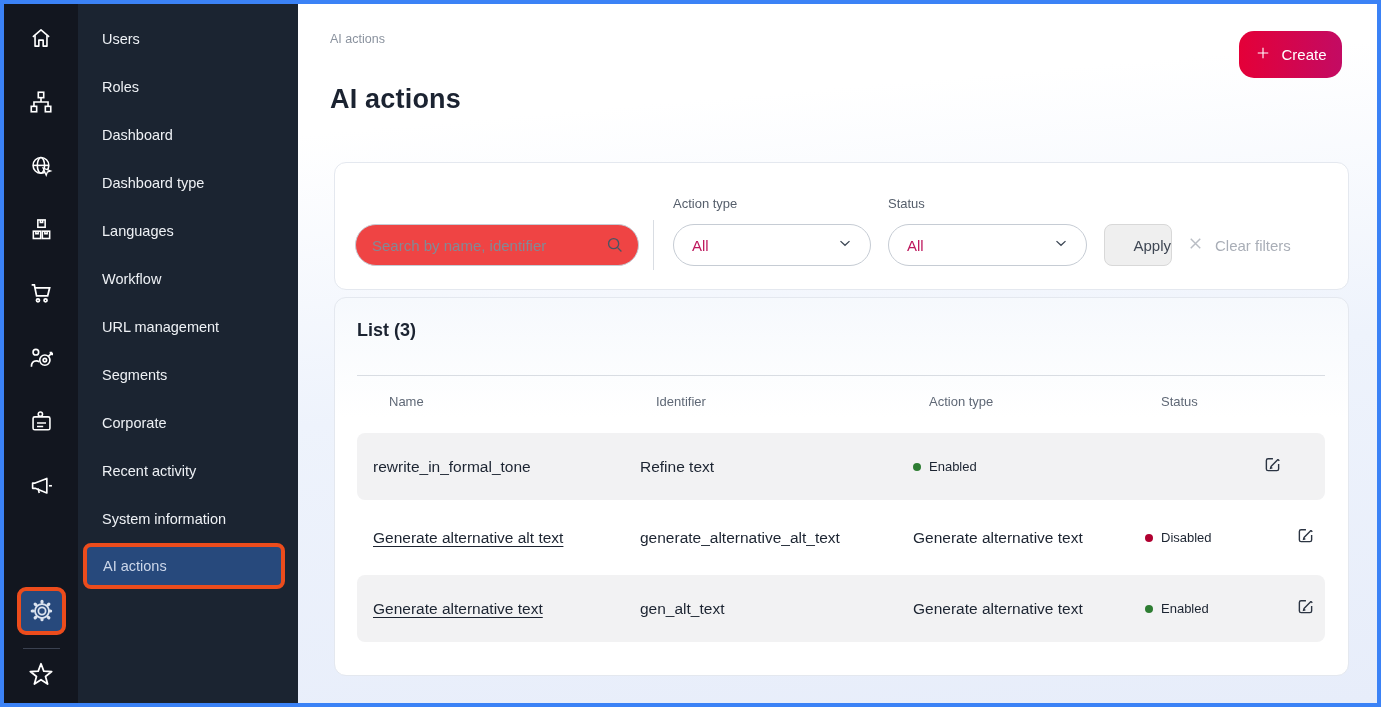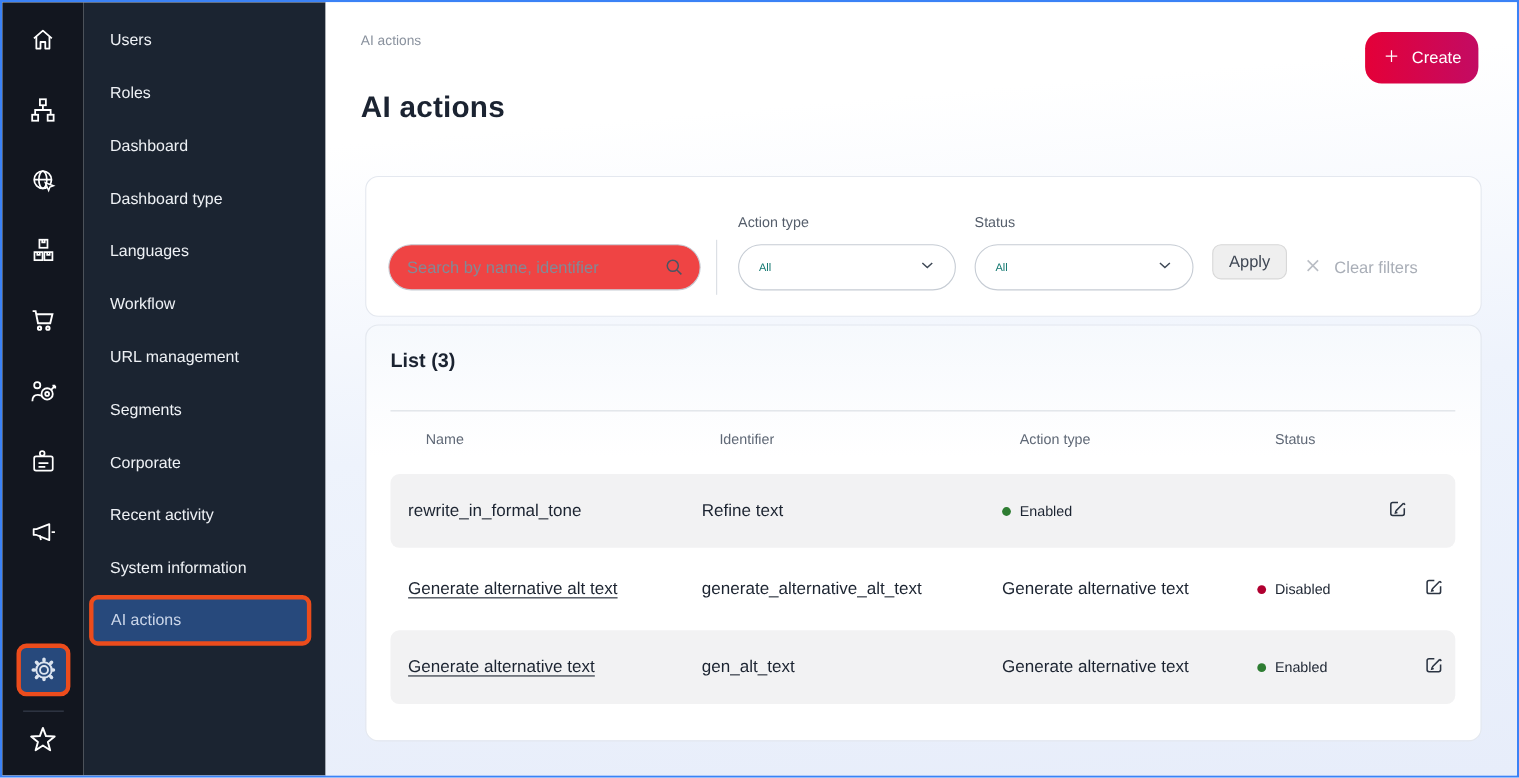--- a/index.html
+++ b/index.html
@@ -1,18 +1,18 @@
 <!DOCTYPE html>
 <html><head>
 <meta charset="utf-8">
 <style>
   * { margin:0; padding:0; box-sizing:border-box; }
   html,body { width:1381px; height:707px; }
   body { font-family:"Liberation Sans","DejaVu Sans",sans-serif; }
-  .screen { position:relative; width:1381px; height:707px; border:2px solid #3b82f6; overflow:hidden; background:#fff; }
+  .screen { position:relative; width:1381px; height:707px; border:4px solid #3b82f6; overflow:hidden; background:#fff; }
 
   
   .rail { position:absolute; left:0; top:0; width:74px; height:100%; background:#12161f; }
   .rail .rail-icon { position:absolute; left:50%; transform:translate(-50%,-50%); width:34px; height:34px; display:flex; align-items:center; justify-content:center; cursor:pointer; }
   .rail svg { display:block; }
   .gear-tile { position:absolute; left:13px; top:583px; width:49px; height:48px; background:#27497c; border:4px solid #ec4c1c; border-radius:9px; display:flex; align-items:center; justify-content:center; cursor:pointer; }
   .rail-divider { position:absolute; left:19px; top:644px; width:37px; height:1px; background:#3a4150; }
 
   
   .menu { position:absolute; left:74px; top:0; width:220px; height:100%; background:#1b2431; padding-top:11px; }
@@ -35,23 +35,23 @@
   
   .search-wrap { position:absolute; left:20px; top:61px; width:284px; height:42px; }
   .search-input { width:100%; height:100%; border:1px solid #c6ccd4; border-radius:21px; padding:0 40px 0 16px;
                   font-size:15px; color:#1c2431; font-family:inherit; background:#ef4444; }
   .search-input::placeholder { color:#828a96; }
   .search-icon { position:absolute; right:13px; top:10px; }
   .v-divider { position:absolute; left:318px; top:57px; width:1px; height:50px; background:#d9dde3; }
   .field-label { position:absolute; font-size:13px; color:#555e6b; }
   .dropdown { position:absolute; top:61px; height:42px; border:1px solid #c6ccd4; border-radius:21px; background:#fff;
               display:flex; align-items:center; justify-content:space-between; padding:0 16px 0 18px; cursor:pointer; }
-  .dropdown .val { font-size:10px; color:#0f766e; }
-  .apply-btn { position:absolute; left:769px; top:61px; width:68px; height:32px; background:#efefef; border:1px solid #d8d8d8;
-               border-radius:8px; font-size:15px; color:#3f4754; cursor:pointer; font-family:inherit; }
+  .dropdown .val { font-size:15px; color:#be185d; }
+  .apply-btn { position:absolute; left:769px; top:61px; width:68px; height:42px; background:#efefef; border:1px solid #d8d8d8;
+               border-radius:8px; font-size:15px; color:#3f4754; cursor:pointer; font-family:inherit;text-align:right; }
   .clear-btn { position:absolute; left:851px; top:61px; height:42px; display:flex; align-items:center; gap:10px;
                font-size:15px; color:#a9aeb7; cursor:pointer; }
 
   
   .list-heading { position:absolute; left:22px; top:22px; font-size:18px; font-weight:700; color:#1b2331; }
   .list-divider { position:absolute; left:22px; right:23px; top:77px; height:1px; background:#d9dde3; }
   .grid-row { display:grid; grid-template-columns:267px 273px 232px 150px 1fr; align-items:center; padding-left:16px; }
   .thead { position:absolute; left:38px; right:23px; top:88px; height:30px; font-size:13px; color:#5f6876; }
   .rows { position:absolute; left:22px; right:23px; top:135px; }
   .row { height:67px; border-radius:8px; margin-bottom:4px; }

